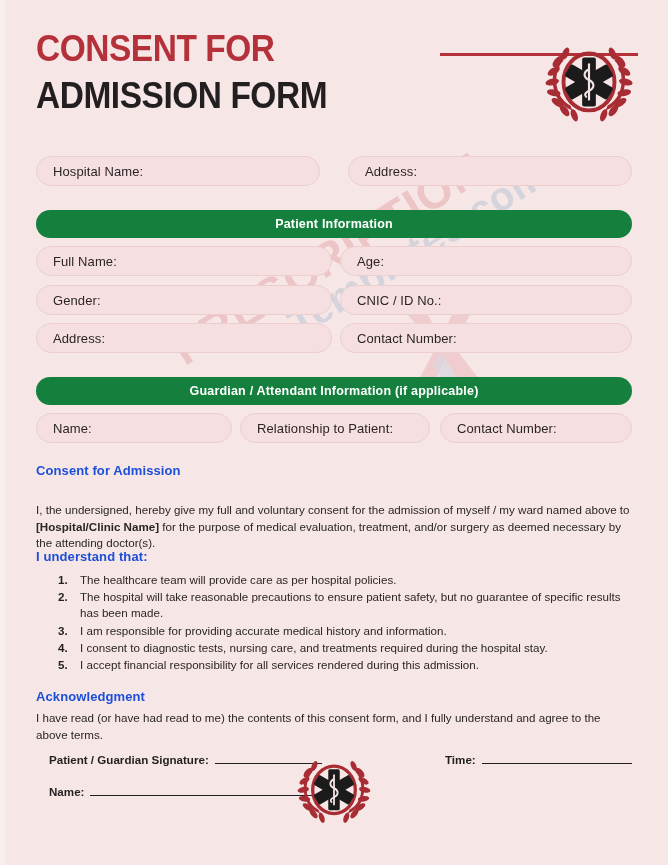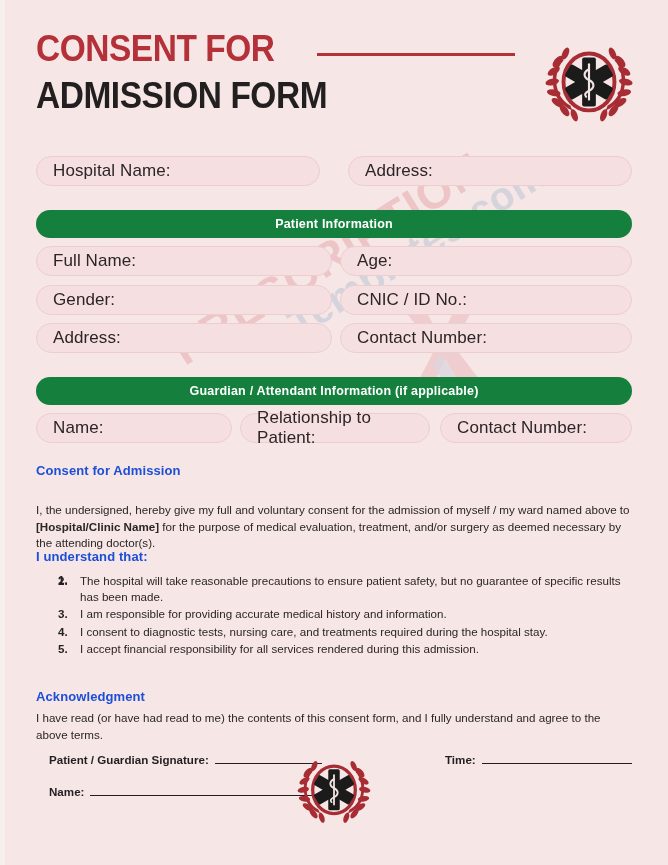--- a/index.html
+++ b/index.html
@@ -77,20 +77,21 @@
     top: 28px;
     right: 30px;
     height: 100px;
     z-index: 5;
   }
   .title-row1 {
     display: flex;
     align-items: center;
     gap: 28px;
     height: 42px;
+    justify-content: space-between;
   }
   .title-main {
     font-family: "Liberation Sans", sans-serif;
     font-size: 36px;
     font-weight: 700;
     color: #b5313a;
     letter-spacing: -0.5px;
     line-height: 1;
     transform: scaleX(0.93);
     transform-origin: left center;
@@ -131,23 +132,24 @@
     background: #f6dfe1;
     border: 1px solid #eccdd0;
     border-radius: 16px;
     display: flex;
     align-items: center;
     padding-left: 16px;
     z-index: 4;
   }
   .field-label {
     font-family: "Liberation Sans", sans-serif;
-    font-size: 17px;
+    font-size: 13px;
     color: #2b2526;
     letter-spacing: 0.1px;
+    text-align: right;
   }
 
   
   .banner {
     position: absolute;
     left: 36px;
     right: 36px;
     height: 28px;
     background: #15803d;
     border-radius: 15px;
@@ -379,20 +381,21 @@
 
   <div class="body-para" style="top:484px;margin-top:18px;">
     <span>I, the undersigned, hereby give my full and voluntary consent for the admission of myself / my ward named above to </span><b>[Hospital/Clinic Name]</b><span> for the purpose of medical evaluation, treatment, and/or surgery as deemed necessary by the attending doctor(s).</span>
   </div>
 
   <div class="sec-heading" style="top:549px;">I understand that:</div>
 
   <ul class="list" style="top:572px;">
     <li>
       <span class="num">1.</span>
+      <span>The healthcare team will provide care as per hospital policies.</span>
     </li>
     <li>
       <span class="num">2.</span>
       <span>The hospital will take reasonable precautions to ensure patient safety, but no guarantee of specific results has been made.</span>
     </li>
     <li>
       <span class="num">3.</span>
       <span>I am responsible for providing accurate medical history and information.</span>
     </li>
     <li>

